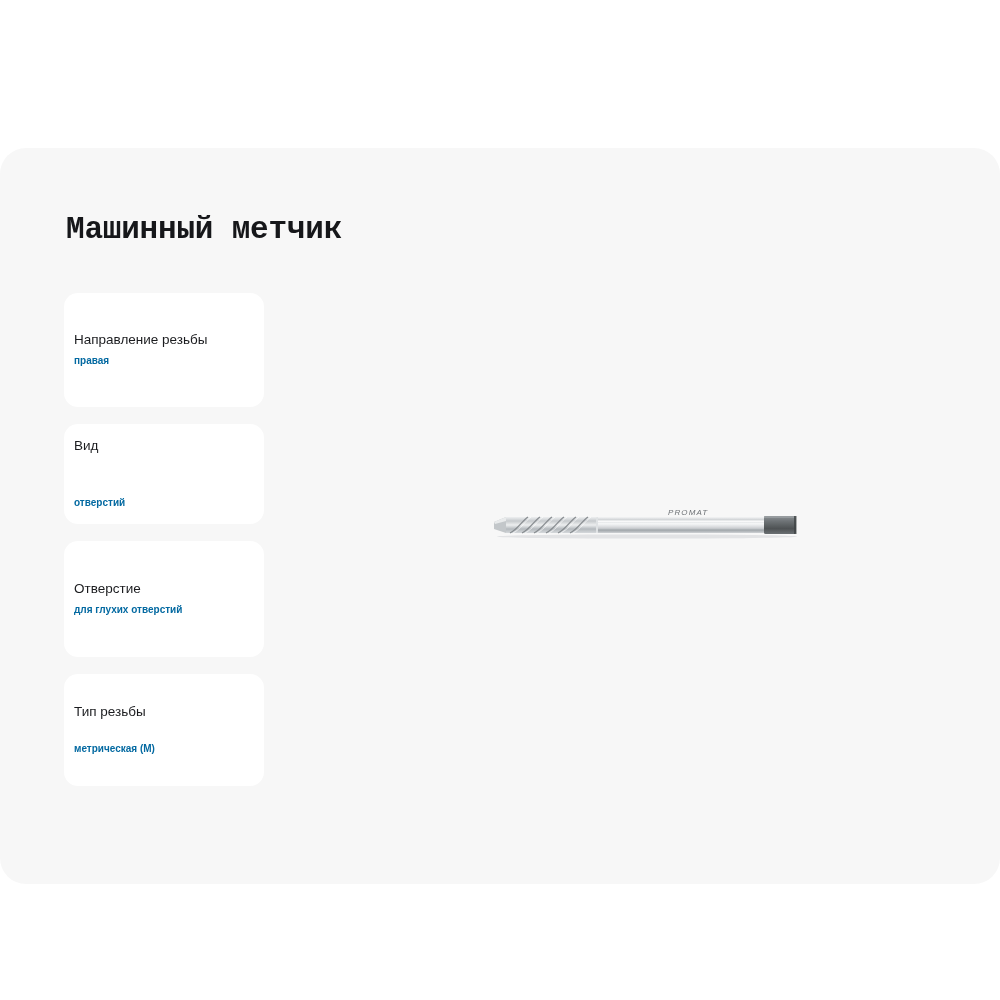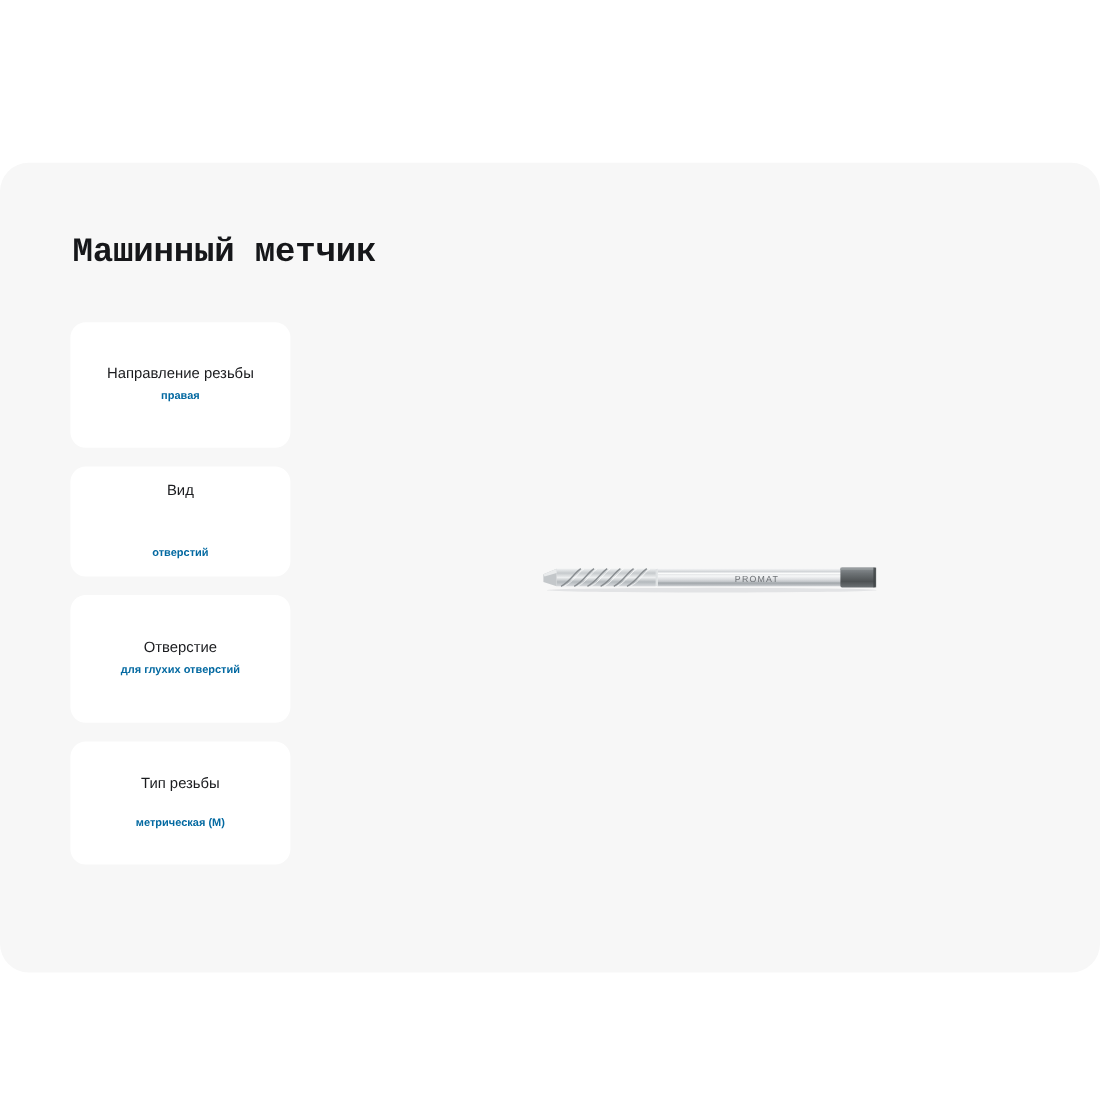--- a/index.html
+++ b/index.html
@@ -54,21 +54,21 @@
   }
 
   .spec-card {
     background: #ffffff;
     border-radius: 14px;
     width: 200px;
     box-sizing: border-box;
     padding: 18px 10px 20px 10px;
     display: flex;
     flex-direction: column;
-    align-items: center;
+    align-items: flex-start;
     justify-content: center;
     text-align: center;
   }
 
   .spec-card.h1 { height: 114px; }
   .spec-card.h2 { height: 100px; gap: 36px; }
   .spec-card.h3 { height: 116px; }
   .spec-card.h4 { height: 112px; gap: 16px; }
 
   .spec-label {
@@ -92,26 +92,27 @@
     top: 495px;
     width: 312px;
     height: 60px;
   }
 
   .tap-svg { display: block; }
 
   .brand-text {
     position: absolute;
     left: 668px;
-    top: 522px;
+    top: 508px;
     font-size: 8px;
     letter-spacing: 1.1px;
     color: #6e7276;
     font-family: "Liberation Sans", sans-serif;
     white-space: nowrap;
+    font-style: italic;
   }
 </style>
 </head>
 <body>
 
 <div class="page">
 
   <div class="card-panel"></div>
 
   <div class="page-title">Машинный метчик</div>

